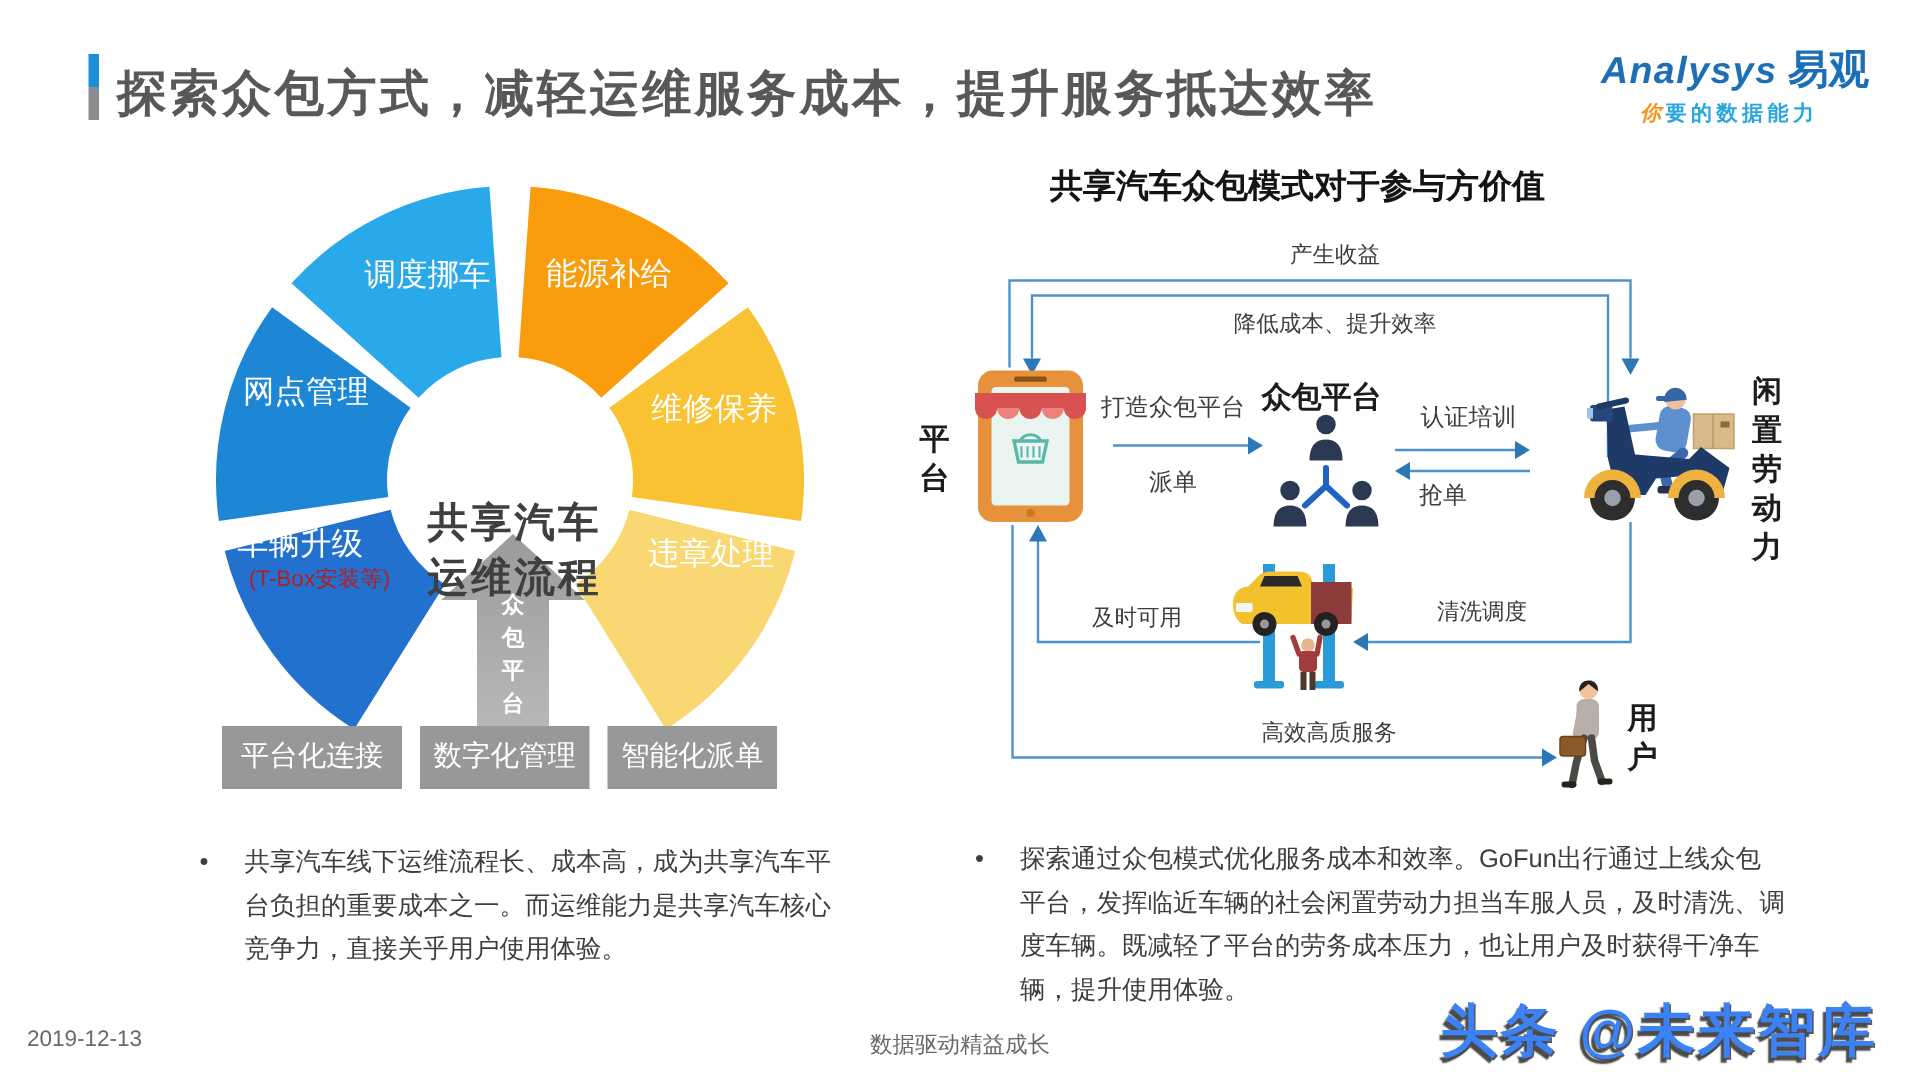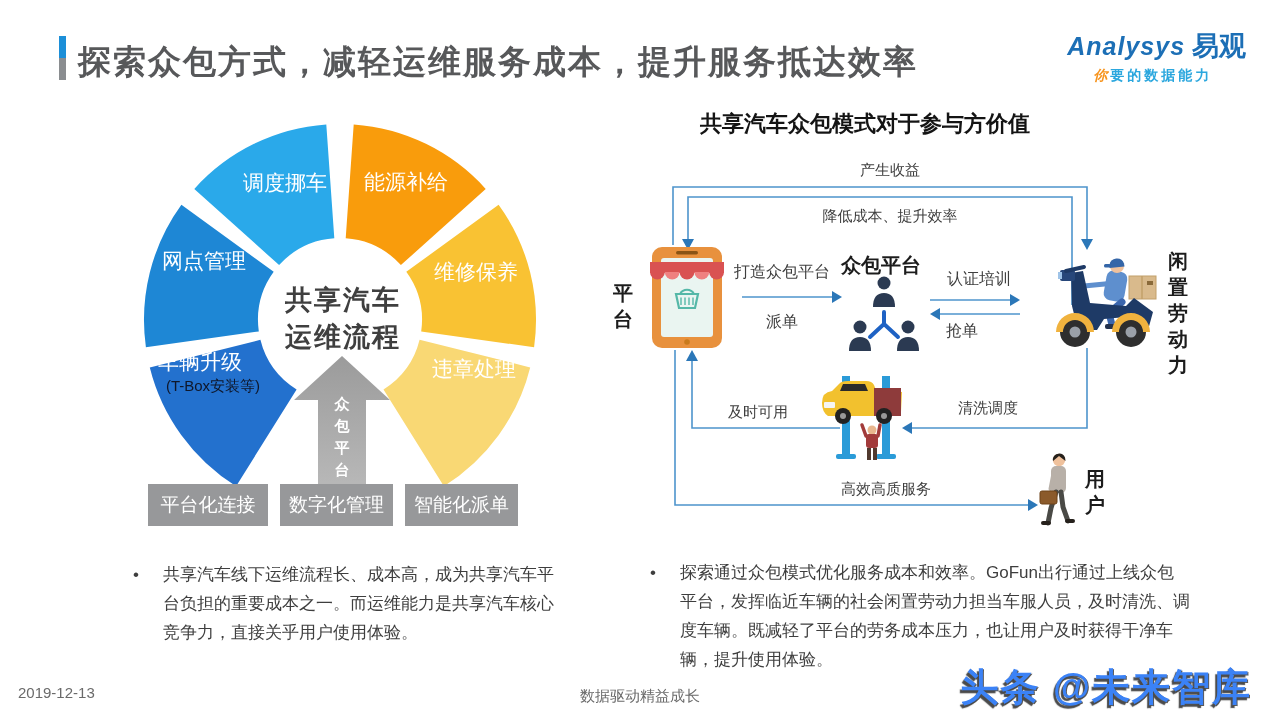--- a/index.html
+++ b/index.html
@@ -18,22 +18,22 @@
   .logo .en { font-style:italic; font-weight:bold; letter-spacing:1px; }
   .logo .cn { font-weight:bold; font-size:27px; }
   .logo .l2 { margin-top:3px; padding-left:26px; font-size:14px; font-weight:bold; letter-spacing:3px; }
   .logo .lead { color:#f7941e; font-style:italic; }
   .logo .rest { color:#2ba7de; }
 
   
   .fan { left:125px; top:110px; width:430px; height:430px; }
   .fan svg { position:absolute; left:0; top:0; }
   .fan-label { position:absolute; color:#ffffff; font-size:21px; font-weight:500; }
-  .fan-sublabel { position:absolute; color:#0f172a; font-size:15px; }
-  .fan-center { position:absolute; color:#3f3f3f; font-size:27px; font-weight:bold; letter-spacing:2px; }
+  .fan-sublabel { position:absolute; color:#b91c1c; font-size:15px; }
+  .fan-center { position:absolute; color:#3f3f3f; font-size:27px; font-weight:bold; letter-spacing:2px;margin-top:48px; }
   .tech-arrow-label { position:absolute; left:206px; top:283px; width:22px; font-size:15px; font-weight:bold;
       color:#ffffff; line-height:22px; word-break:break-all; text-align:center; white-space:normal; }
   .gray-box { position:absolute; top:374px; height:42px; line-height:42px; background:#97989a;
       color:#ffffff; font-size:19px; text-align:center; }
 
   
   .flow { left:610px; top:100px; width:600px; height:460px; }
   .flow svg { position:absolute; left:0; top:0; }
   .flow-title { position:absolute; font-size:22px; font-weight:bold; color:#141414; }
   .flow-label { position:absolute; font-size:15px; color:#3e3e3e; }

